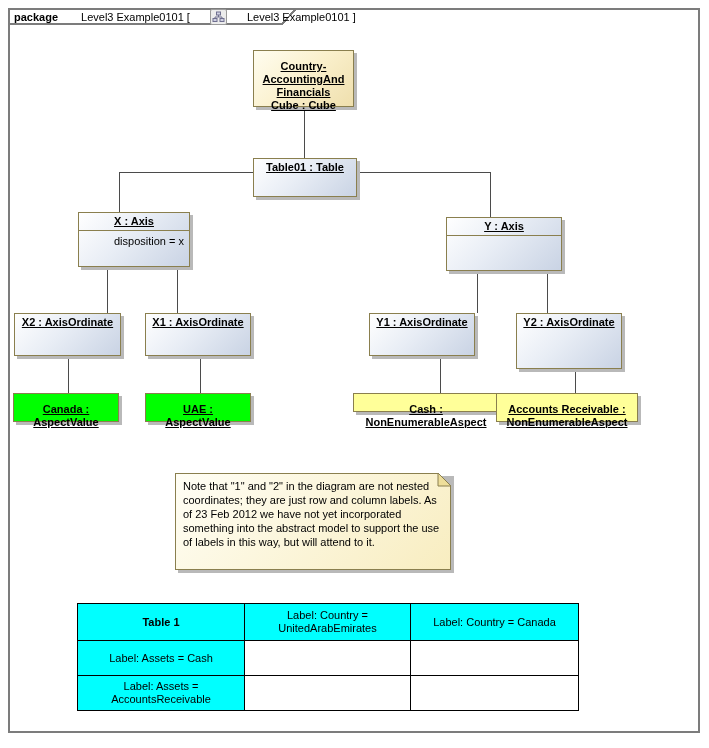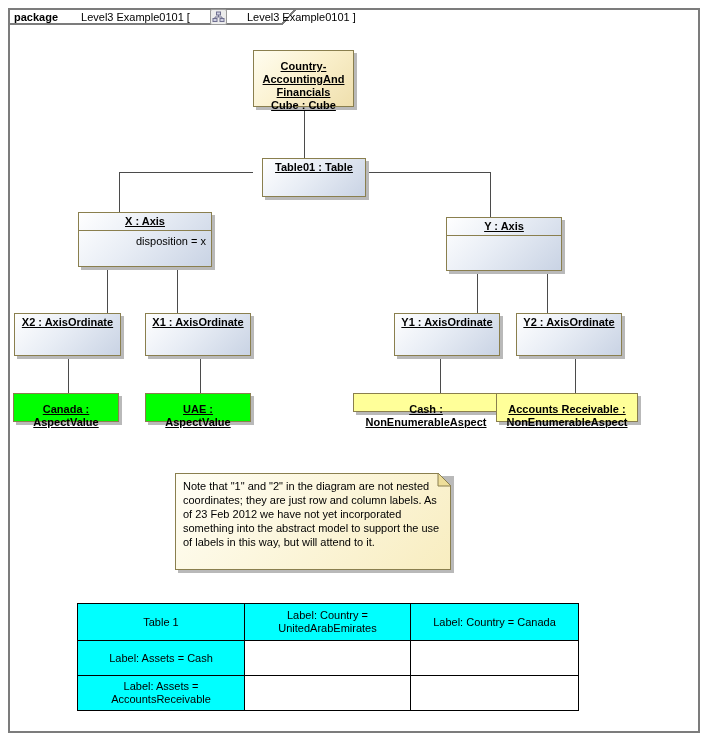--- a/index.html
+++ b/index.html
@@ -44,21 +44,21 @@
   #note-fold{position:absolute;left:437px;top:472px;z-index:3;}
   #grid{
     position:absolute;left:77px;top:603px;z-index:2;
     border-collapse:collapse;table-layout:fixed;font-size:11px;
   }
   #grid td{
     border:1px solid #000;text-align:center;vertical-align:middle;
     padding:1px 4px;line-height:13px;overflow:hidden;
   }
   #grid td.cy{background:#00ffff;}
-  #grid td.b{font-weight:normal;}
+  #grid td.b{font-weight:bold;}
 </style>
 </head>
 <body>
 
 <div id="frame"></div>
 
 <svg id="overlay" width="709" height="748" shape-rendering="crispEdges">
 
   <polygon points="9,9 296,9 282,24 9,24" fill="#ffffff" stroke="#7c7c7c" stroke-width="2"></polygon>
 
@@ -91,43 +91,43 @@
   <span>Level3 Example0101 ]</span>
 </div>
 
 <div class="node cream stack" style="left:253px;top:50px;width:101px;height:57px;">
   <div class="title">Country-</div>
   <div class="title">AccountingAnd</div>
   <div class="title">Financials</div>
   <div class="title">Cube : Cube</div>
 </div>
 
-<div class="node grad" style="left:262px;top:158px;width:104px;height:39px;">
+<div class="node grad" style="left:253px;top:158px;width:104px;height:39px;">
   <div class="title" style="padding-top:2px;">Table01 : Table</div>
 </div>
 
-<div class="node grad" style="left:78px;top:212px;width:134px;height:55px;">
+<div class="node grad" style="left:78px;top:212px;width:112px;height:55px;">
   <div class="head title">X : Axis</div>
   <div class="attr">disposition = x</div>
 </div>
 
 <div class="node grad" style="left:446px;top:217px;width:116px;height:54px;">
   <div class="head title">Y : Axis</div>
 </div>
 
 <div class="node grad" style="left:14px;top:313px;width:107px;height:43px;">
   <div class="title" style="padding-top:2px;">X2 : AxisOrdinate</div>
 </div>
 <div class="node grad" style="left:145px;top:313px;width:106px;height:43px;">
   <div class="title" style="padding-top:2px;">X1 : AxisOrdinate</div>
 </div>
-<div class="node grad" style="left:394px;top:313px;width:106px;height:43px;">
+<div class="node grad" style="left:369px;top:313px;width:106px;height:43px;">
   <div class="title" style="padding-top:2px;">Y1 : AxisOrdinate</div>
 </div>
-<div class="node grad" style="left:516px;top:313px;width:106px;height:43px;">
+<div class="node grad" style="left:516px;top:313px;width:106px;height:56px;">
   <div class="title" style="padding-top:2px;">Y2 : AxisOrdinate</div>
 </div>
 
 <div class="node green stack" style="left:13px;top:393px;width:106px;height:29px;">
   <div class="title">Canada :</div>
   <div class="title">AspectValue</div>
 </div>
 <div class="node green stack" style="left:145px;top:393px;width:106px;height:29px;">
   <div class="title">UAE :</div>
   <div class="title">AspectValue</div>

